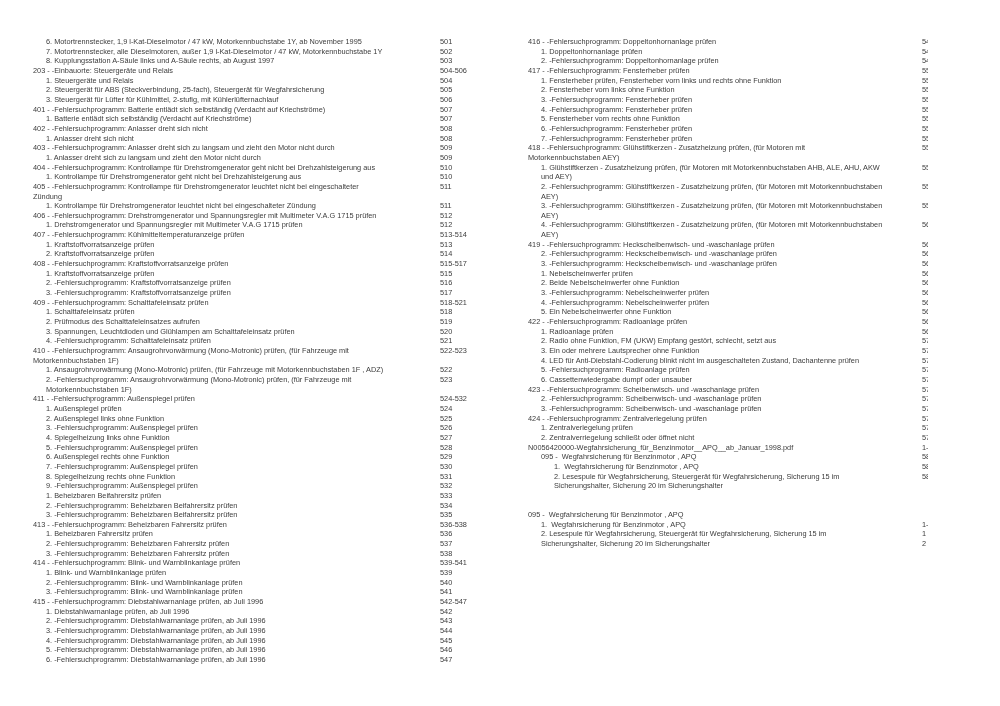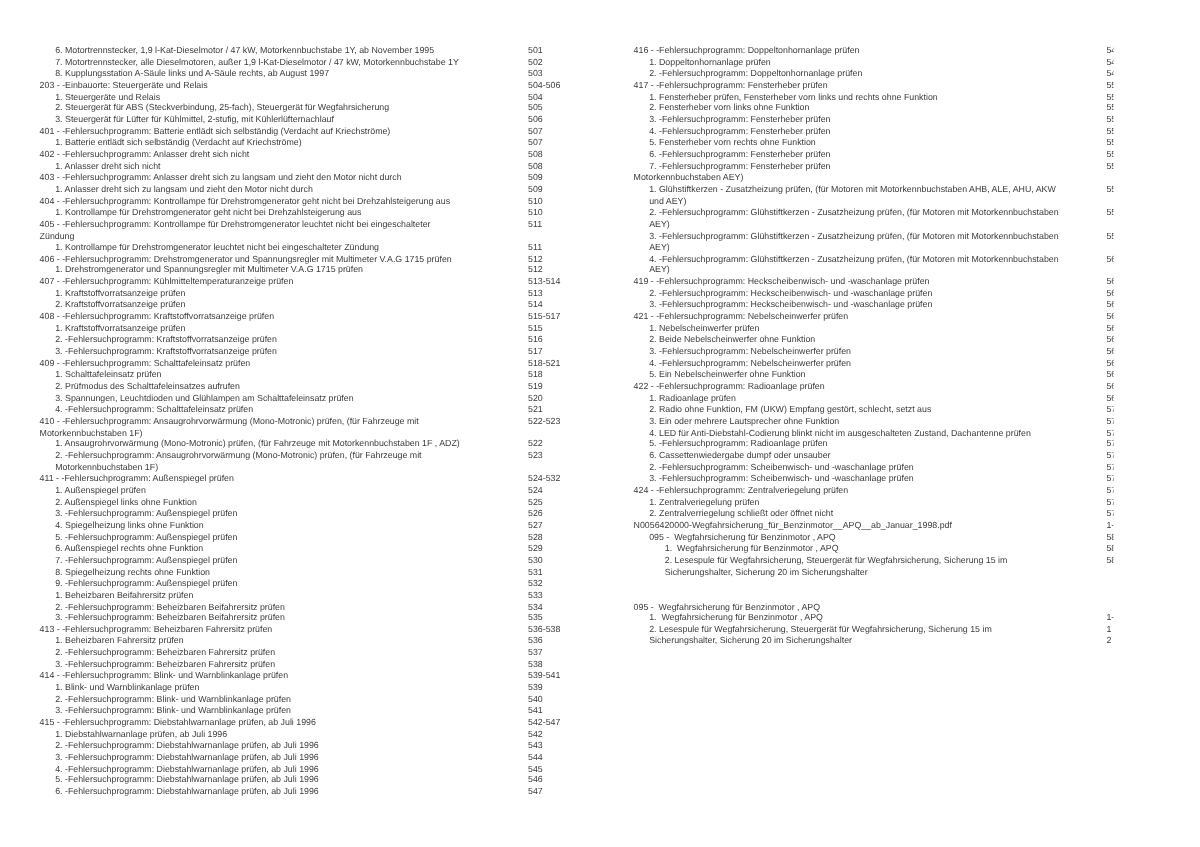--- a/index.html
+++ b/index.html
@@ -110,45 +110,46 @@
       <div class="row"><span class="txt i1">1. Doppeltonhornanlage prüfen</span><span class="pg">548</span></div>
       <div class="row"><span class="txt i1">2. -Fehlersuchprogramm: Doppeltonhornanlage prüfen</span><span class="pg">549</span></div>
       <div class="row"><span class="txt i0">417 - -Fehlersuchprogramm: Fensterheber prüfen</span><span class="pg">550-556</span></div>
       <div class="row"><span class="txt i1">1. Fensterheber prüfen, Fensterheber vorn links und rechts ohne Funktion</span><span class="pg">550</span></div>
       <div class="row"><span class="txt i1">2. Fensterheber vorn links ohne Funktion</span><span class="pg">551</span></div>
       <div class="row"><span class="txt i1">3. -Fehlersuchprogramm: Fensterheber prüfen</span><span class="pg">552</span></div>
       <div class="row"><span class="txt i1">4. -Fehlersuchprogramm: Fensterheber prüfen</span><span class="pg">553</span></div>
       <div class="row"><span class="txt i1">5. Fensterheber vorn rechts ohne Funktion</span><span class="pg">554</span></div>
       <div class="row"><span class="txt i1">6. -Fehlersuchprogramm: Fensterheber prüfen</span><span class="pg">555</span></div>
       <div class="row"><span class="txt i1">7. -Fehlersuchprogramm: Fensterheber prüfen</span><span class="pg">556</span></div>
+      <div class="row"><span class="txt i0">418 - -Fehlersuchprogramm: Glühstiftkerzen - Zusatzheizung prüfen, (für Motoren mit</span><span class="pg">557-560</span></div>
       <div class="row"><span class="txt i0">Motorkennbuchstaben AEY)</span></div>
       <div class="row"><span class="txt i1">1. Glühstiftkerzen - Zusatzheizung prüfen, (für Motoren mit Motorkennbuchstaben AHB, ALE, AHU, AKW</span><span class="pg">557</span></div>
       <div class="row"><span class="txt i1">und AEY)</span></div>
       <div class="row"><span class="txt i1">2. -Fehlersuchprogramm: Glühstiftkerzen - Zusatzheizung prüfen, (für Motoren mit Motorkennbuchstaben</span><span class="pg">558</span></div>
       <div class="row"><span class="txt i1">AEY)</span></div>
       <div class="row"><span class="txt i1">3. -Fehlersuchprogramm: Glühstiftkerzen - Zusatzheizung prüfen, (für Motoren mit Motorkennbuchstaben</span><span class="pg">559</span></div>
       <div class="row"><span class="txt i1">AEY)</span></div>
       <div class="row"><span class="txt i1">4. -Fehlersuchprogramm: Glühstiftkerzen - Zusatzheizung prüfen, (für Motoren mit Motorkennbuchstaben</span><span class="pg">560</span></div>
       <div class="row"><span class="txt i1">AEY)</span></div>
       <div class="row"><span class="txt i0">419 - -Fehlersuchprogramm: Heckscheibenwisch- und -waschanlage prüfen</span><span class="pg">561-563</span></div>
       <div class="row"><span class="txt i1">2. -Fehlersuchprogramm: Heckscheibenwisch- und -waschanlage prüfen</span><span class="pg">562</span></div>
       <div class="row"><span class="txt i1">3. -Fehlersuchprogramm: Heckscheibenwisch- und -waschanlage prüfen</span><span class="pg">563</span></div>
-      <div class="row"><span class="txt i0">421 - -Fehlersuchprogramm: Nebelscheinwerfer prüfen</span><span class="pg">564-568</span></div>
       <div class="row"><span class="txt i1">1. Nebelscheinwerfer prüfen</span><span class="pg">564</span></div>
       <div class="row"><span class="txt i1">2. Beide Nebelscheinwerfer ohne Funktion</span><span class="pg">565</span></div>
       <div class="row"><span class="txt i1">3. -Fehlersuchprogramm: Nebelscheinwerfer prüfen</span><span class="pg">566</span></div>
       <div class="row"><span class="txt i1">4. -Fehlersuchprogramm: Nebelscheinwerfer prüfen</span><span class="pg">567</span></div>
       <div class="row"><span class="txt i1">5. Ein Nebelscheinwerfer ohne Funktion</span><span class="pg">568</span></div>
       <div class="row"><span class="txt i0">422 - -Fehlersuchprogramm: Radioanlage prüfen</span><span class="pg">569-574</span></div>
       <div class="row"><span class="txt i1">1. Radioanlage prüfen</span><span class="pg">569</span></div>
       <div class="row"><span class="txt i1">2. Radio ohne Funktion, FM (UKW) Empfang gestört, schlecht, setzt aus</span><span class="pg">570</span></div>
       <div class="row"><span class="txt i1">3. Ein oder mehrere Lautsprecher ohne Funktion</span><span class="pg">571</span></div>
       <div class="row"><span class="txt i1">4. LED für Anti-Diebstahl-Codierung blinkt nicht im ausgeschalteten Zustand, Dachantenne prüfen</span><span class="pg">572</span></div>
       <div class="row"><span class="txt i1">5. -Fehlersuchprogramm: Radioanlage prüfen</span><span class="pg">573</span></div>
       <div class="row"><span class="txt i1">6. Cassettenwiedergabe dumpf oder unsauber</span><span class="pg">574</span></div>
+      <div class="row"><span class="txt i0">423 - -Fehlersuchprogramm: Scheibenwisch- und -waschanlage prüfen</span><span class="pg">575-577</span></div>
       <div class="row"><span class="txt i1">2. -Fehlersuchprogramm: Scheibenwisch- und -waschanlage prüfen</span><span class="pg">576</span></div>
       <div class="row"><span class="txt i1">3. -Fehlersuchprogramm: Scheibenwisch- und -waschanlage prüfen</span><span class="pg">577</span></div>
       <div class="row"><span class="txt i0">424 - -Fehlersuchprogramm: Zentralveriegelung prüfen</span><span class="pg">578</span></div>
       <div class="row"><span class="txt i1">1. Zentralveriegelung prüfen</span><span class="pg">578</span></div>
       <div class="row"><span class="txt i1">2. Zentralverriegelung schließt oder öffnet nicht</span><span class="pg">579</span></div>
       <div class="row"><span class="txt i0">N0056420000-Wegfahrsicherung_für_Benzinmotor__APQ__ab_Januar_1998.pdf</span><span class="pg">1-581</span></div>
       <div class="row"><span class="txt i1">095 -  Wegfahrsicherung für Benzinmotor , APQ</span><span class="pg">580-581</span></div>
       <div class="row"><span class="txt i2">1.  Wegfahrsicherung für Benzinmotor , APQ</span><span class="pg">580</span></div>
       <div class="row"><span class="txt i2">2. Lesespule für Wegfahrsicherung, Steuergerät für Wegfahrsicherung, Sicherung 15 im</span><span class="pg">581</span></div>
       <div class="row"><span class="txt i2">Sicherungshalter, Sicherung 20 im Sicherungshalter</span></div>

